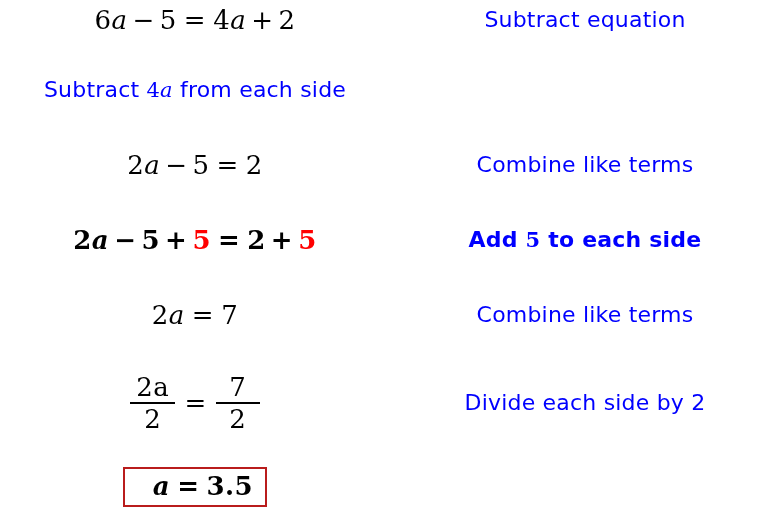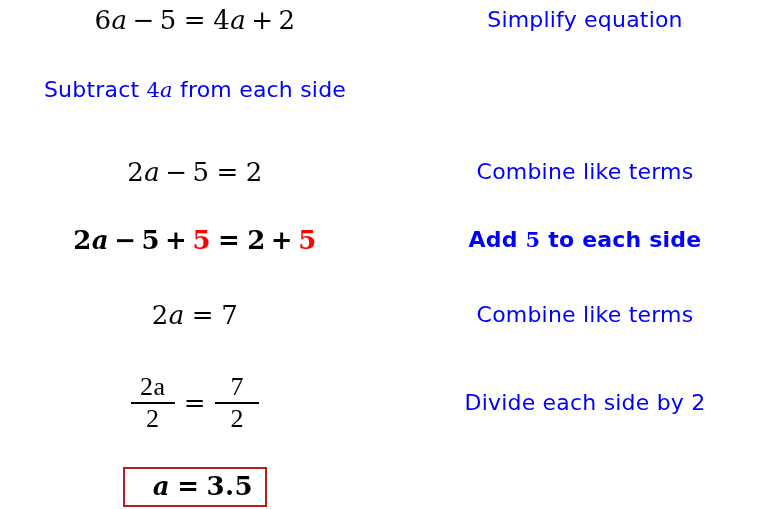--- a/index.html
+++ b/index.html
@@ -90,21 +90,20 @@
     display: inline-flex;
     align-items: center;
     vertical-align: middle;
   }
   .frac {
     display: inline-flex;
     flex-direction: column;
     align-items: center;
     vertical-align: middle;
     margin: 0 2px;
-    font-family: Liberation Serif, serif;
   }
   .frac .num {
     padding: 0 6px 2px 6px;
     font-size: 26px;
   }
   .frac .bar {
     width: 100%;
     min-width: 44px;
     height: 2px;
     background: #000000;
@@ -119,39 +118,39 @@
     border: 2px solid #b91c1c;
     padding: 4px 12px 6px 28px;
     display: inline-block;
     line-height: 1;
     font-weight: bold;
   }
 
   
   #row-1 { top: 0px;   height: 40px; }
   #row-2 { top: 70px;  height: 40px; }
-  #row-3 { top: 145px; height: 40px; margin-top: 7px; }
+  #row-3 { top: 145px; height: 40px; }
   #row-4 { top: 220px; height: 40px; font-weight: bold; }
   #row-5 { top: 295px; height: 40px; }
   #row-6 { top: 358px; height: 90px; }
   #row-7 { top: 465px; height: 44px; }
 </style>
 </head>
 <body>
 
 <div class="sheet">
 
   <div class="row" id="row-1">
     <div class="col-eq">
       <span class="math">
         <span>6</span><span class="var">a</span><span class="op">−</span><span>5</span><span class="eqsign">=</span><span>4</span><span class="var">a</span><span class="op">+</span><span>2</span>
       </span>
     </div>
     <div class="col-desc">
-      <span class="desc">Simplify equation</span>
+      <span class="desc">Subtract equation</span>
     </div>
   </div>
 
   <div class="row" id="row-2">
     <div class="col-desc">
       <span class="desc"><span>Subtract </span><span class="mnum">4</span><span class="mvar">a</span><span> from each side</span></span>
     </div>
   </div>
 
   <div class="row" id="row-3">

